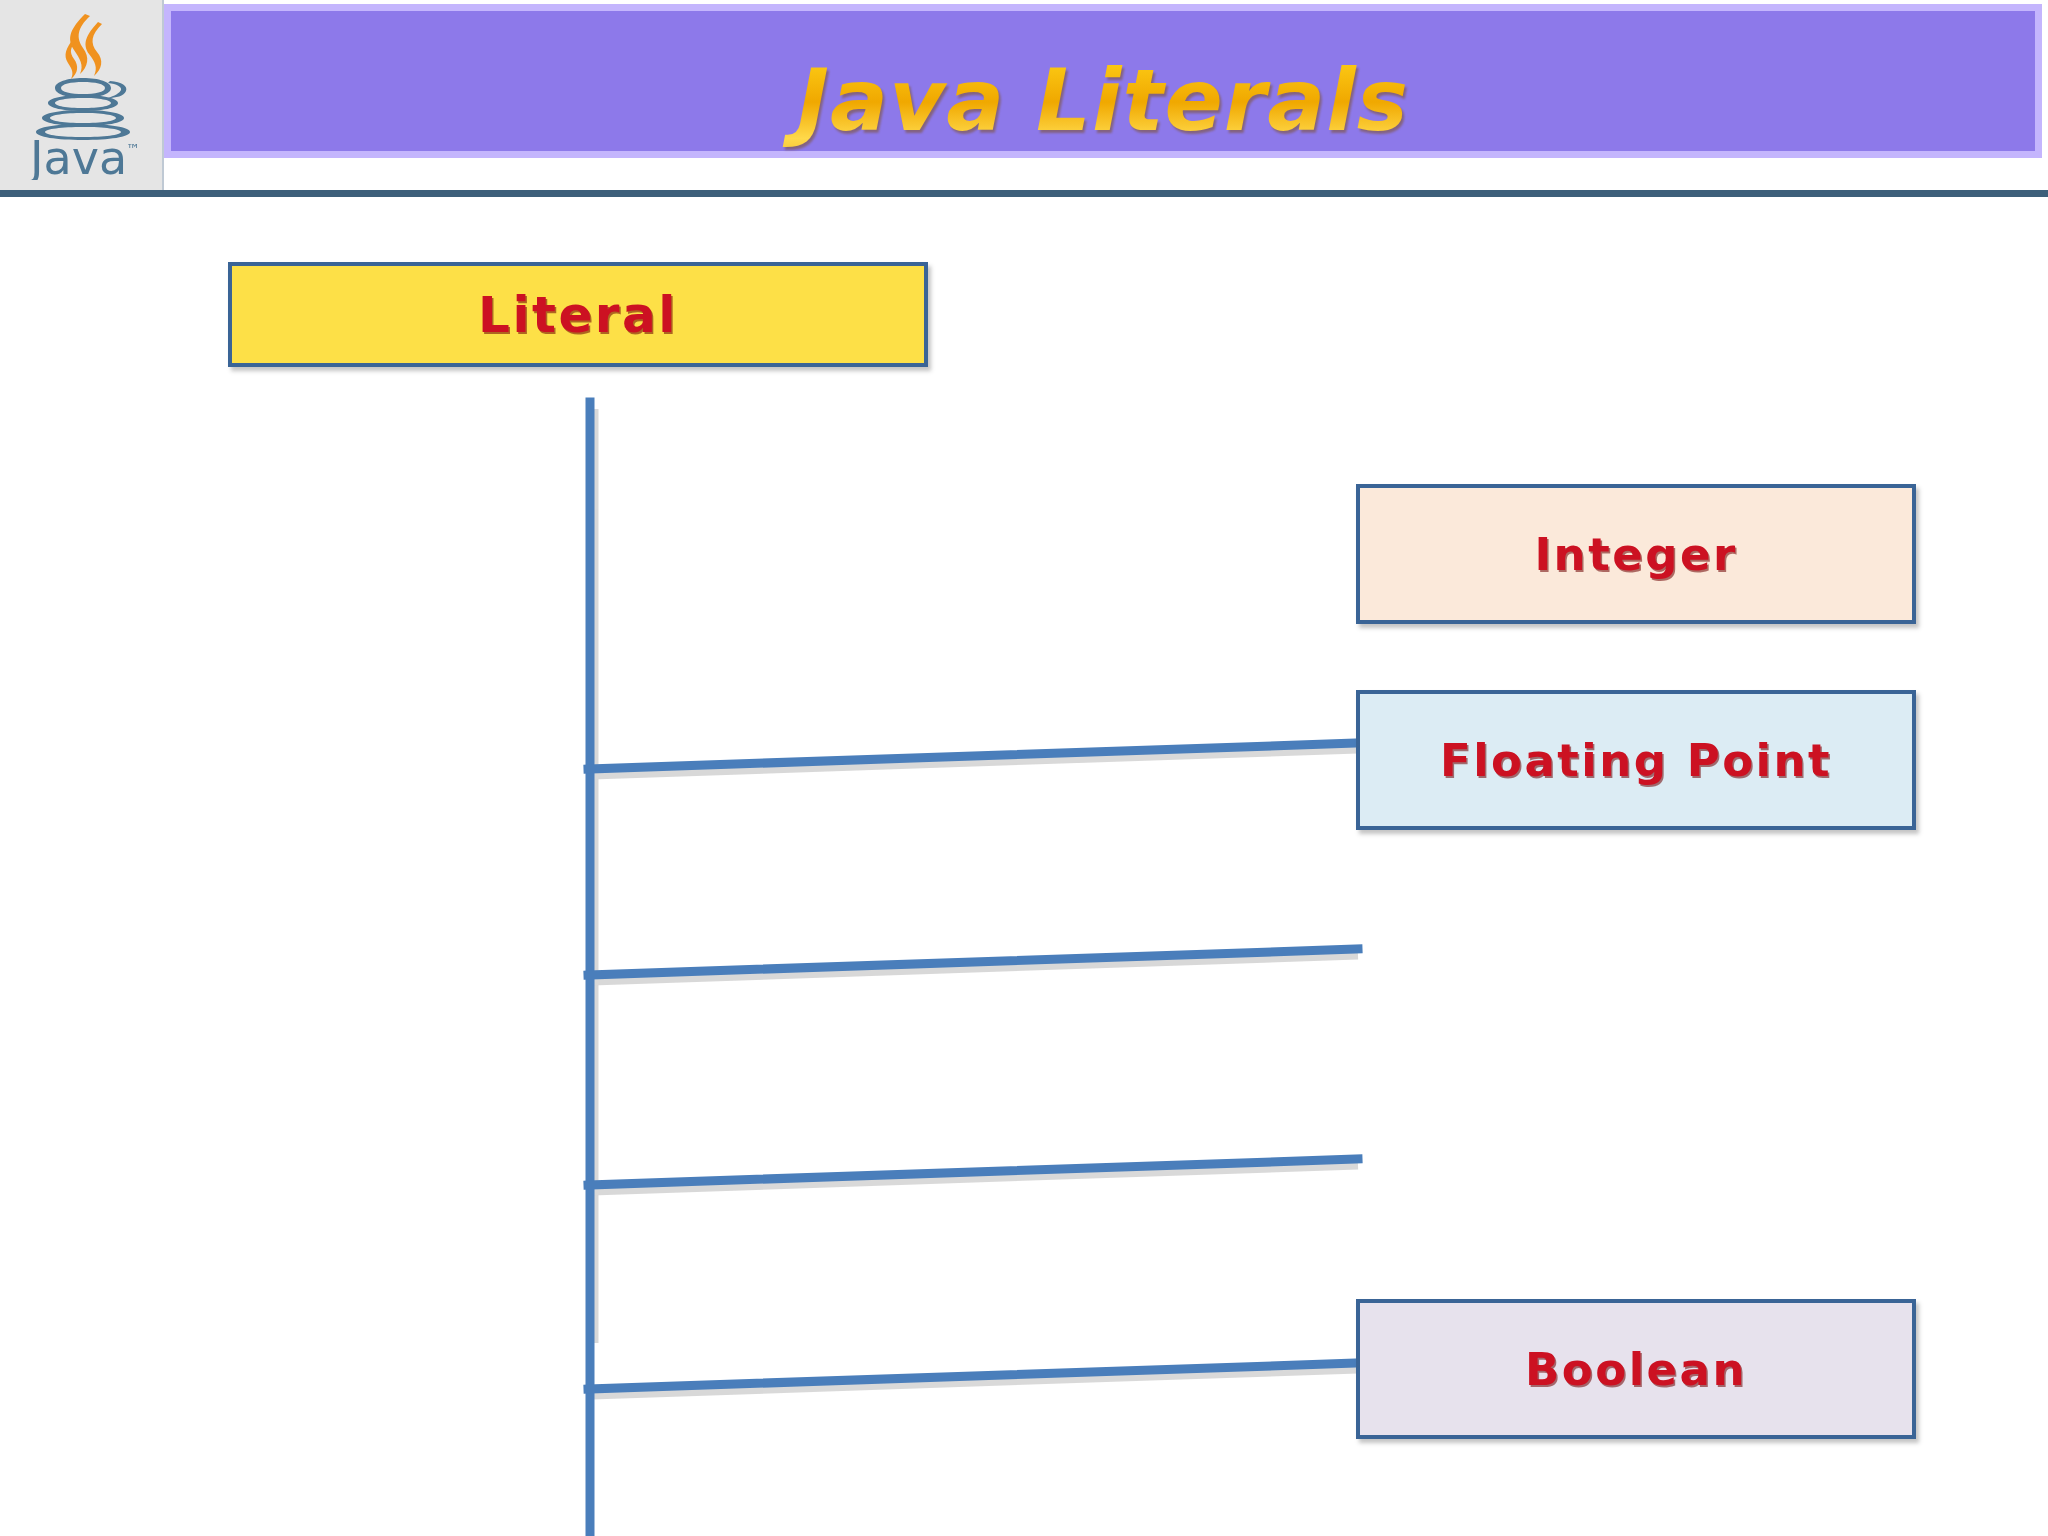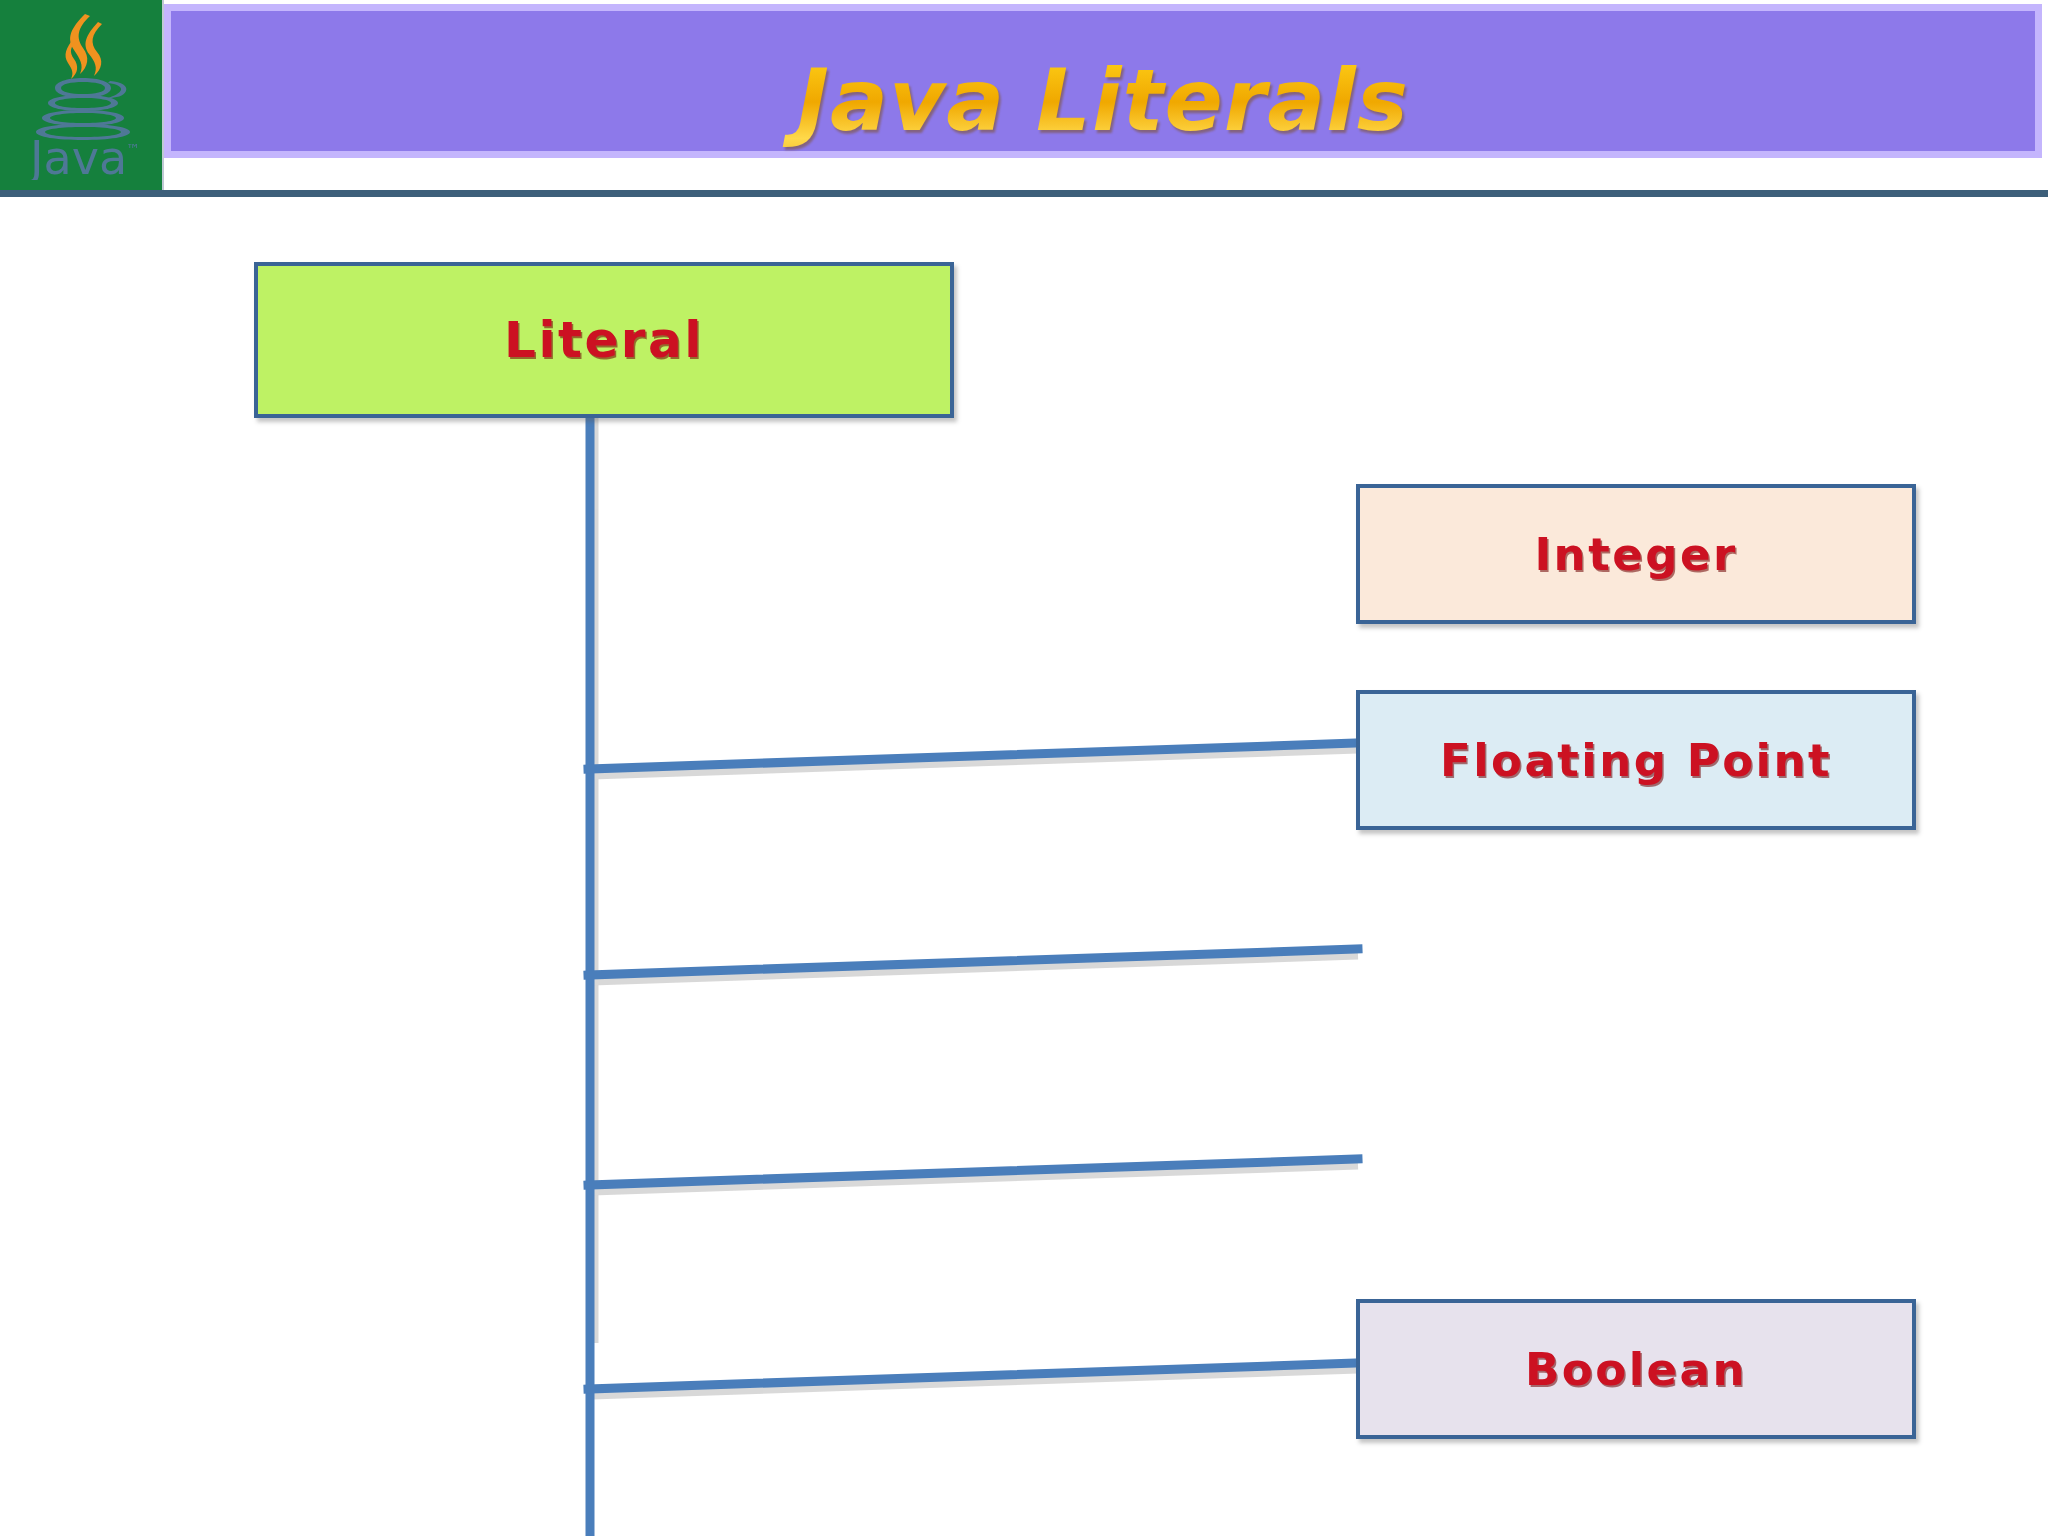--- a/index.html
+++ b/index.html
@@ -25,21 +25,21 @@
     top: 0;
     width: 2048px;
     height: 190px;
   }
   #logo-panel {
     position: absolute;
     left: 0;
     top: 0;
     width: 164px;
     height: 190px;
-    background: #15803d;
+    background: #e5e5e5;
     border-right: 2px solid #bfc9d4;
     box-sizing: border-box;
   }
   #java-logo {
     position: absolute;
     left: 22px;
     top: 8px;
     width: 122px;
     height: 172px;
   }
@@ -108,25 +108,25 @@
     font-size: 45px;
     font-weight: bold;
     letter-spacing: 2.5px;
     color: #cc1122;
     text-shadow: 1.5px 1.5px 0 rgba(110,0,0,0.55);
     white-space: nowrap;
   }
 
   
   #node-root {
-    left: 254px;
+    left: 228px;
     top: 65px;
     width: 700px;
-    height: 156px;
-    background: #bef264;
+    height: 105px;
+    background: #fde047;
   }
   #node-root .node-label {
     font-size: 50px;
   }
 
   
   .child-node { left: 1356px; width: 560px; height: 140px; }
   #node-integer        { top: 287px; background: #fbe9da; }
   #node-floating-point { top: 493px; background: #dcecf4; }
   #node-character      { top: 702px; background: #ecf1e1; }

